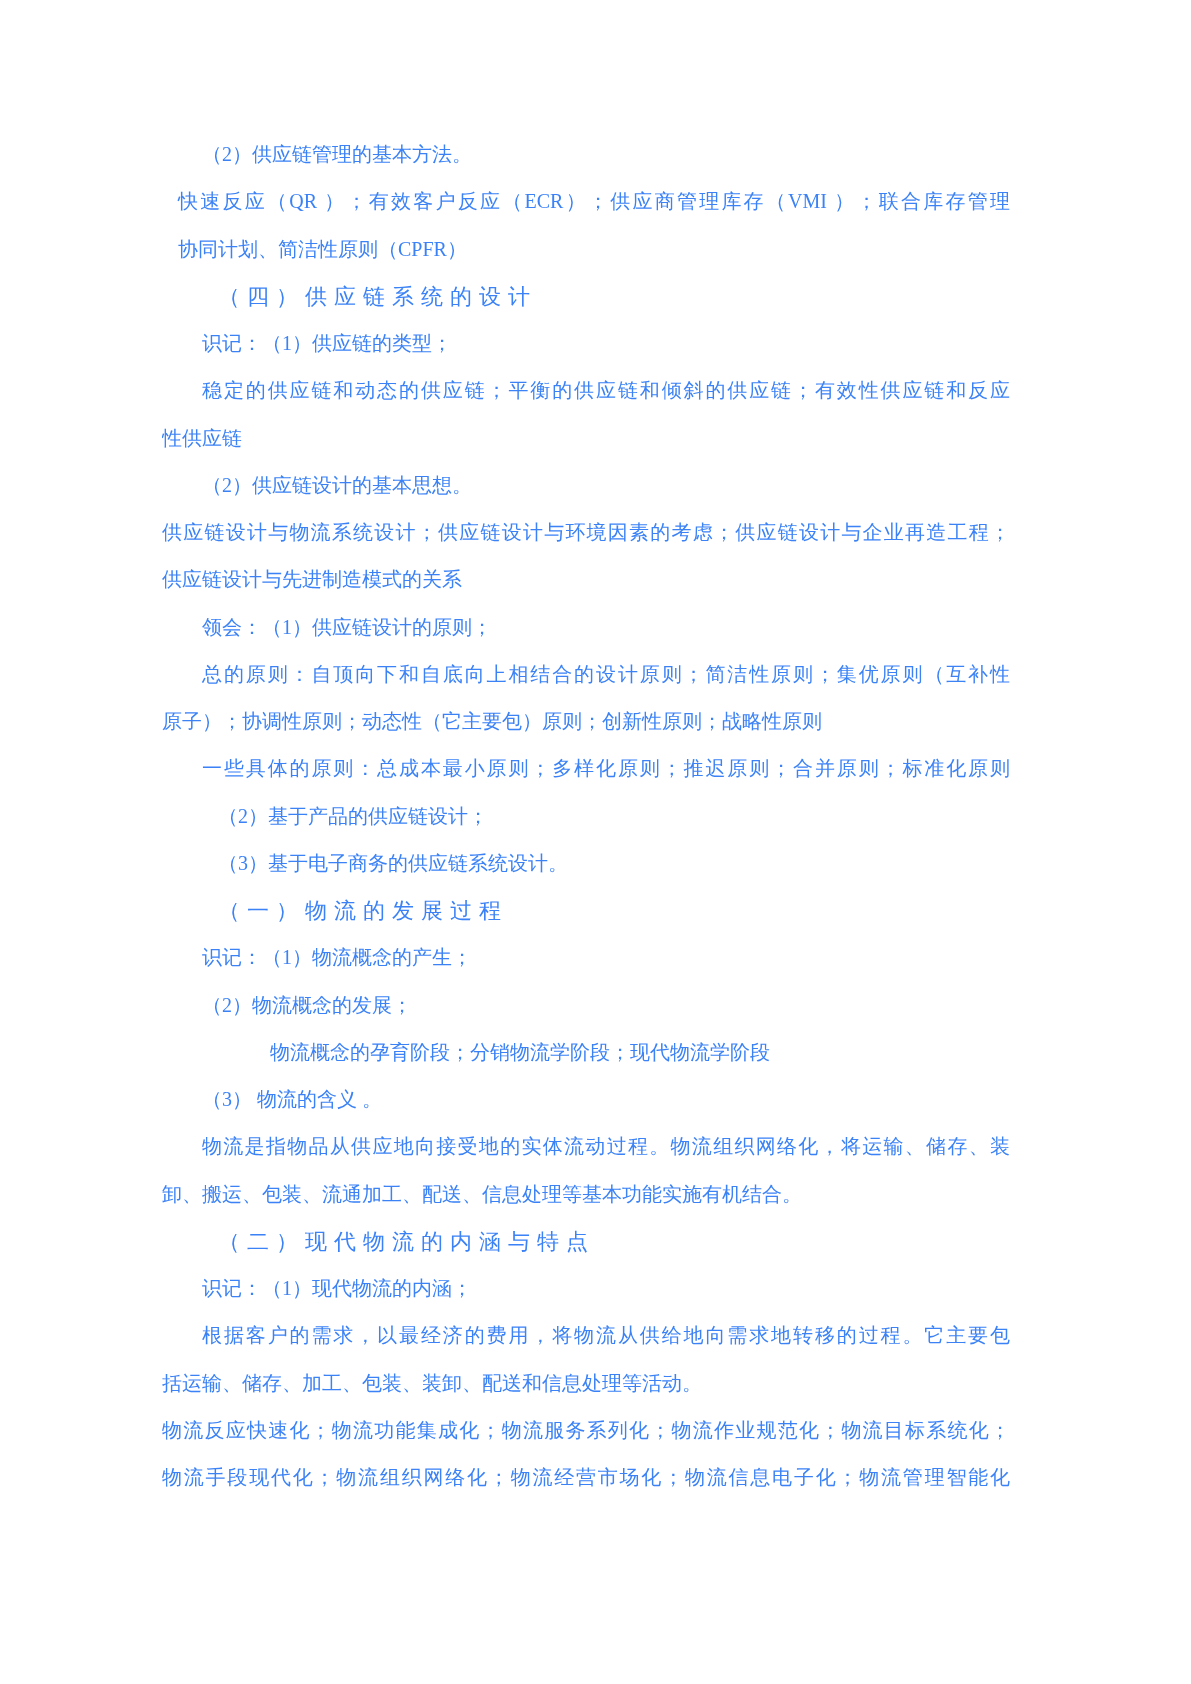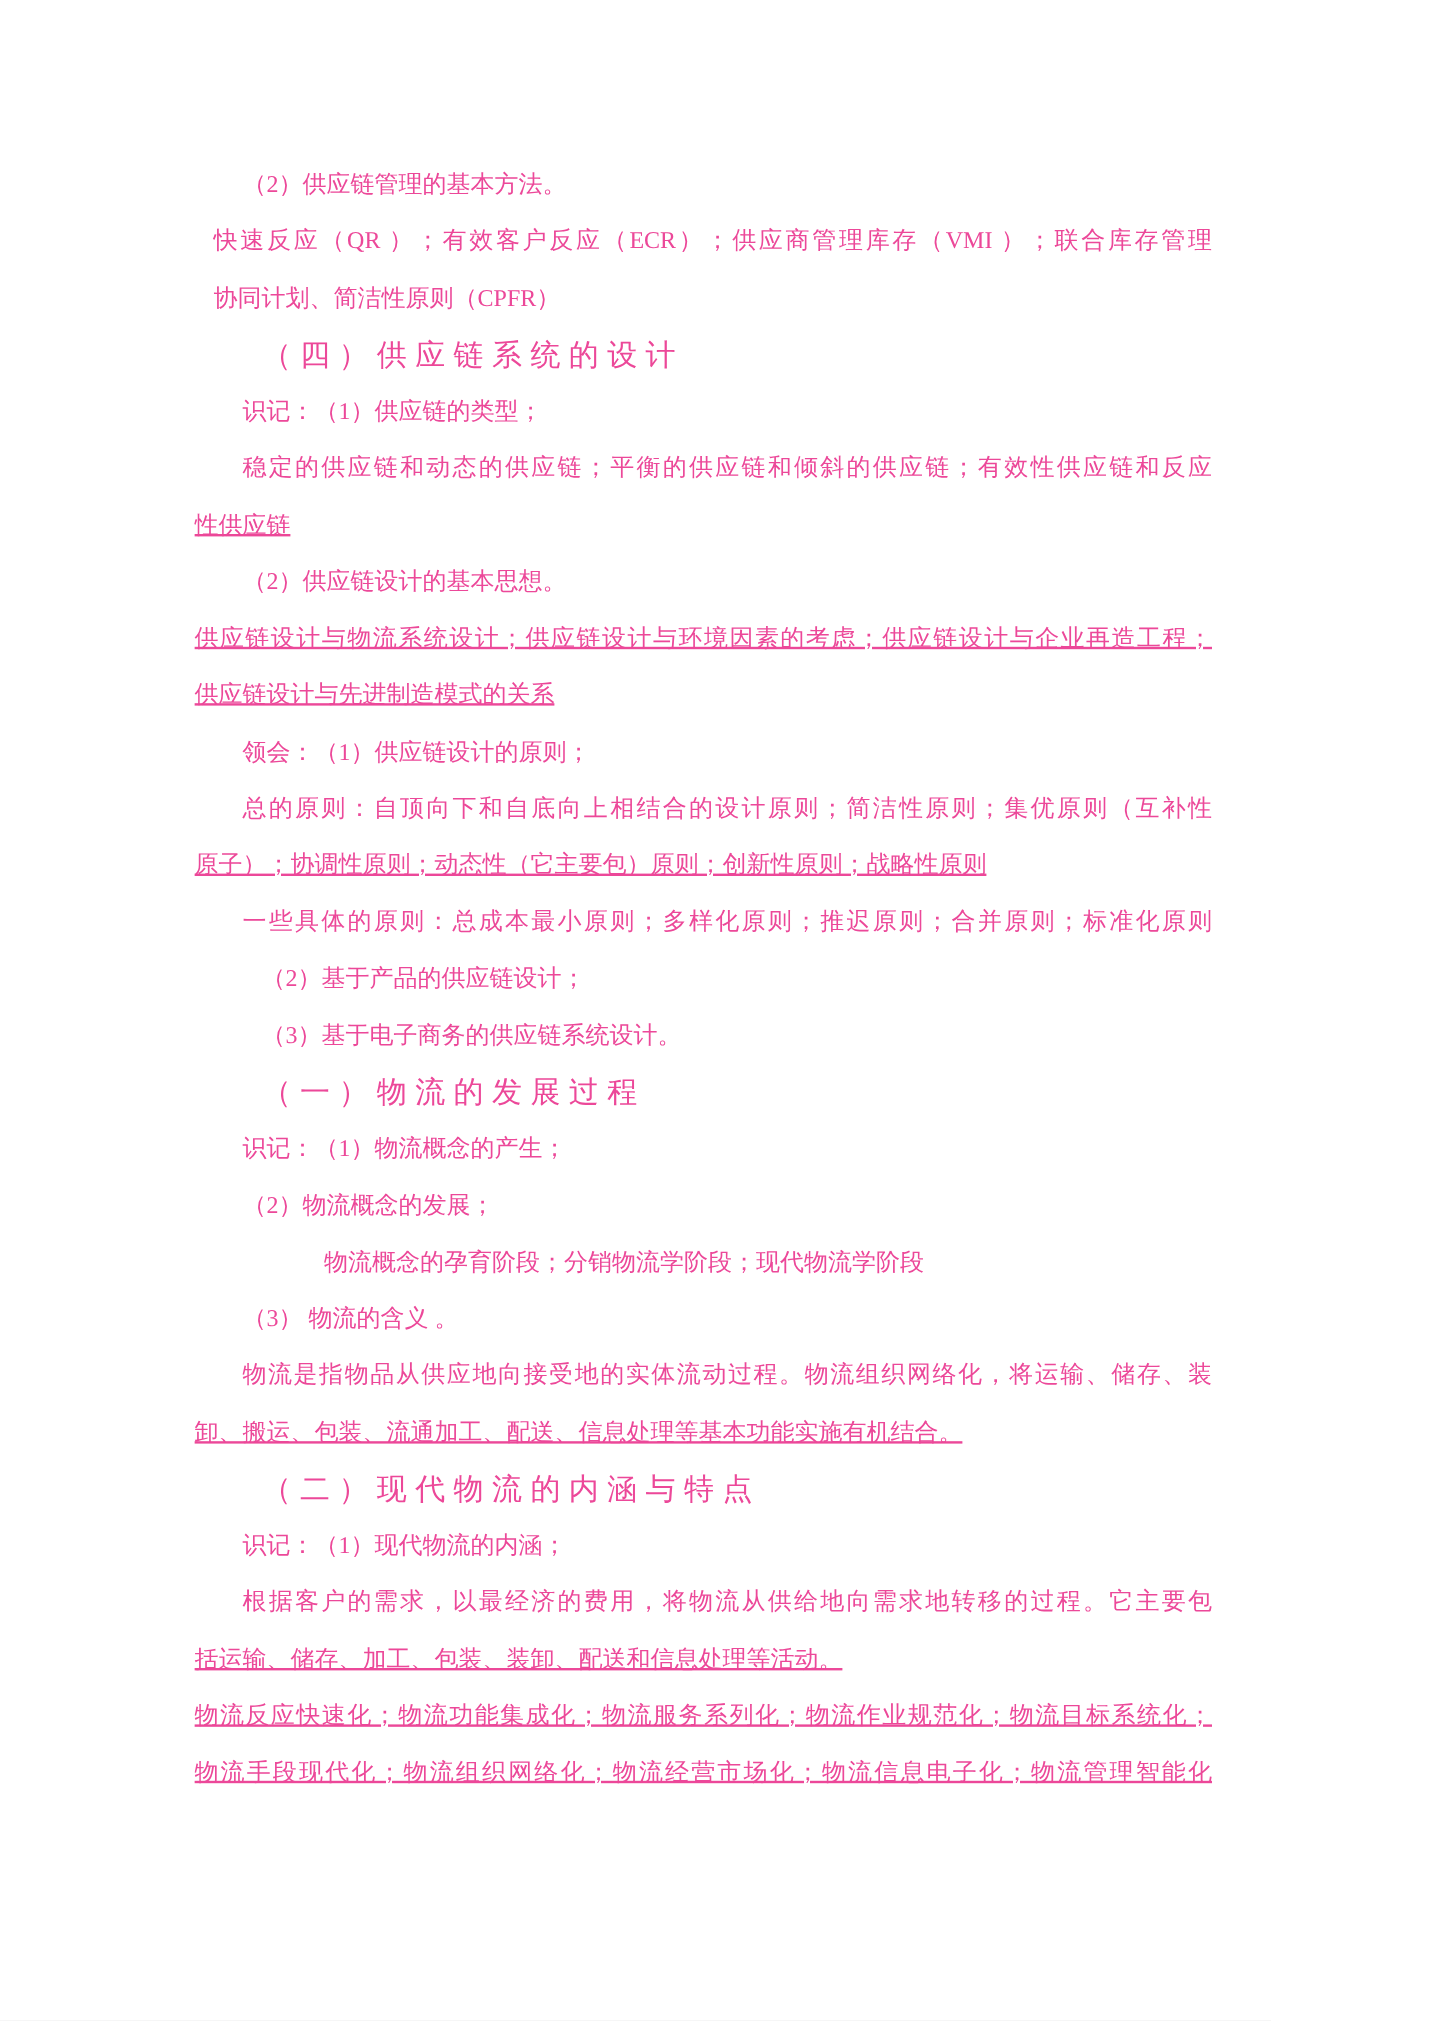--- a/index.html
+++ b/index.html
@@ -25,36 +25,36 @@
   }
   
   .line.j{
     white-space:normal;
     text-align:justify;
     text-align-last:justify;
     text-justify:inter-character;
   }
   
   .line.h{
-    font-size:25px;
+    font-size:22px;
     letter-spacing:7px;
     white-space:pre;
   }
-  .ind-none{padding-left:0;text-decoration:underline;}
+  .ind-none{padding-left:0;}
   .ind-hang{padding-left:16px;}
   .ind-first{padding-left:40px;}
   .ind-wide{padding-left:56px;}
   .ind-deep{padding-left:108px;}
   .ind-head{padding-left:56px;}
 </style>
 </head>
 <body>
 
 <div class="page" style="background: rgb(255, 255, 255);">
-  <div class="doc" id="doc-body" style="color: #ec4899;">
+  <div class="doc" id="doc-body" style="color: #3b82f6;">
       <div class="line ind-first">（2）供应链管理的基本方法。</div>
       <div class="line ind-hang j">快速反应（QR ）；有效客户反应（ECR）；供应商管理库存（VMI ）；联合库存管理（JMI）；</div>
       <div class="line ind-hang">协同计划、简洁性原则（CPFR）</div>
       <div class="line ind-head h">（四）供应链系统的设计</div>
       <div class="line ind-first">识记：（1）供应链的类型；</div>
       <div class="line ind-first j">稳定的供应链和动态的供应链；平衡的供应链和倾斜的供应链；有效性供应链和反应</div>
       <div class="line ind-none">性供应链</div>
       <div class="line ind-first">（2）供应链设计的基本思想。</div>
       <div class="line ind-none j">供应链设计与物流系统设计；供应链设计与环境因素的考虑；供应链设计与企业再造工程；</div>
       <div class="line ind-none">供应链设计与先进制造模式的关系</div>

